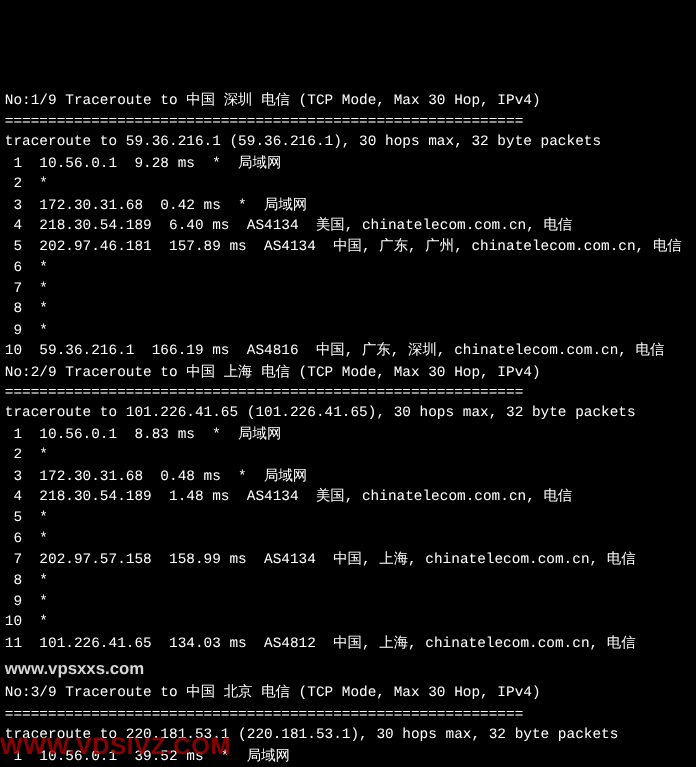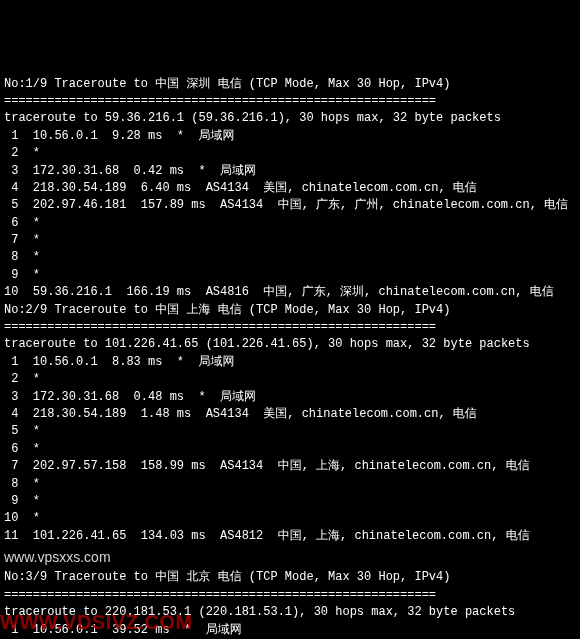--- a/index.html
+++ b/index.html
@@ -13,21 +13,21 @@
     width: 572px;
     white-space: pre;
     overflow: hidden;
   }
   .line { display: block; }
   .sep { letter-spacing: 0; }
   .watermark1 {
     color: #d5d5d5;
     font-family: Arial, Helvetica, sans-serif;
     font-size: 14px;
-    font-weight: normal;
+    font-weight: bold;
     display: block;
     margin: 2px 0 2px 0;
   }
   .watermark2 {
     position: absolute;
     left: 0;
     bottom: 2px;
     color: #a10000;
     font-family: Arial, Helvetica, sans-serif;
     font-size: 20px;

